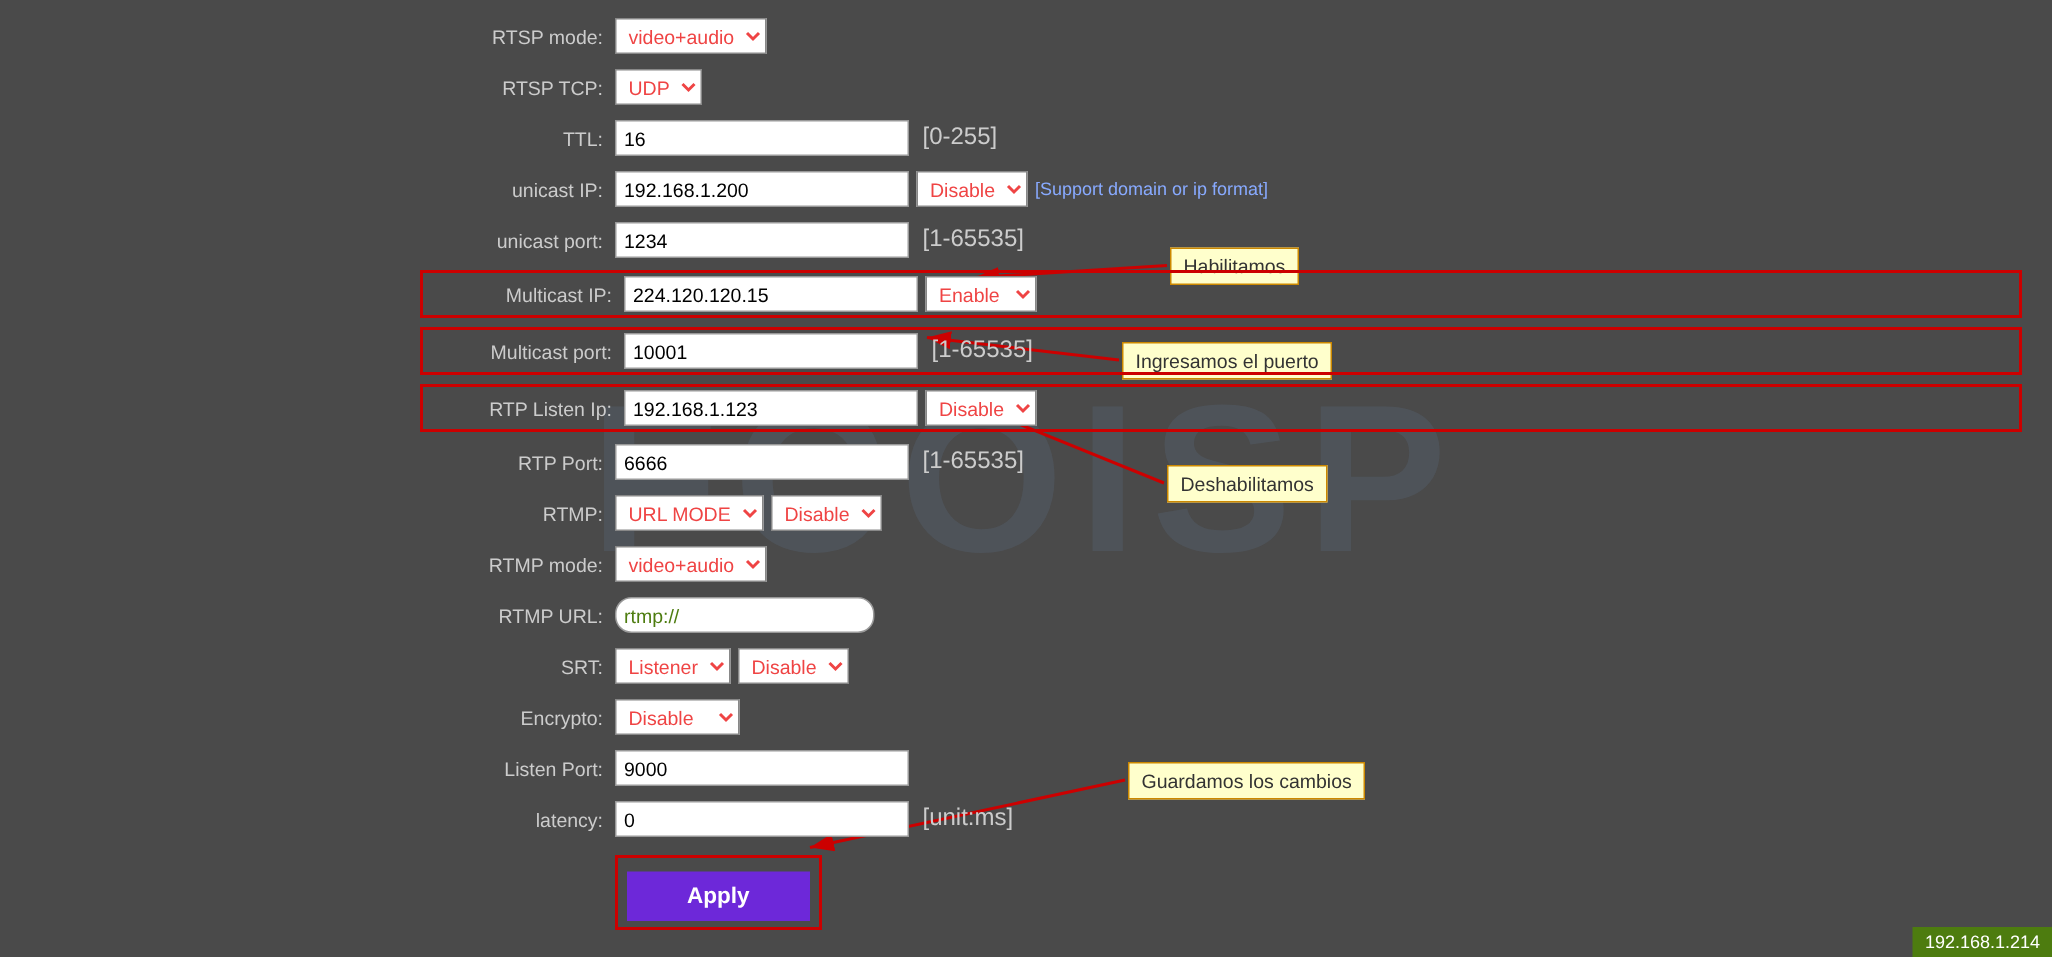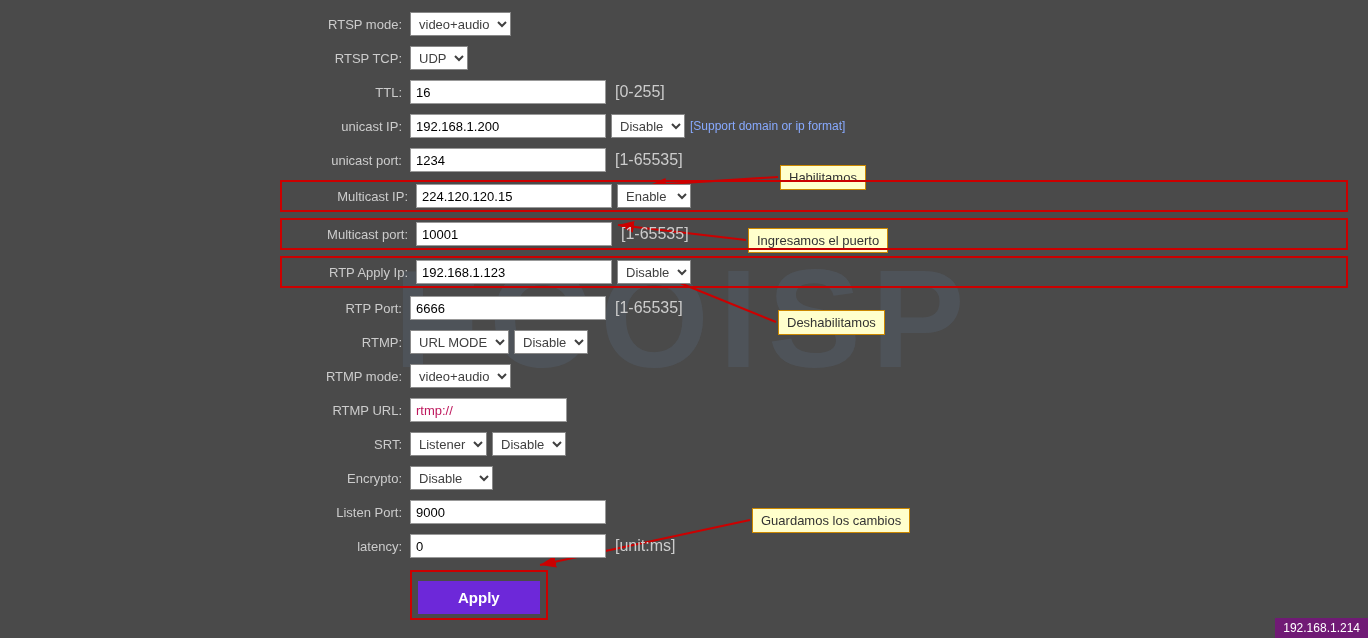--- a/index.html
+++ b/index.html
@@ -72,21 +72,21 @@
     input.input-medium {
       width: 196px;
     }
 
     select {
       background: #fff;
       border: 1px solid #888;
       padding: 2px 4px;
       font-size: 13px;
       height: 24px;
-      color: #404040;
+      color: #ef4444;
     }
 
     .hint-text {
       color: #ccc;
       font-size: 16px;
       margin-left: 4px;
     }
 
     .hint-link {
       color: #88aaff;
@@ -139,21 +139,21 @@
       display: inline-block;
       padding: 4px 6px;
       margin-top: 4px;
     }
 
     
     .ip-badge {
       position: absolute;
       bottom: 0;
       right: 0;
-      background: #701a75;
+      background: #4d7c0f;
       color: #fff;
       font-size: 12px;
       padding: 3px 8px;
       z-index: 10;
     }
   </style>
 </head>
 <body>
 
 <div class="watermark">
@@ -249,21 +249,21 @@
 
   <div class="highlight-row" style="display:flex; align-items:center;">
     <div class="form-label">Multicast port:</div>
     <div class="form-control-area">
       <input type="text" class="input-medium" value="10001" style="">
       <span class="hint-text">[1-65535]</span>
     </div>
   </div>
 
   <div class="highlight-row" style="display:flex; align-items:center;">
-    <div class="form-label">RTP Apply Ip:</div>
+    <div class="form-label">RTP Listen Ip:</div>
     <div class="form-control-area">
       <input type="text" class="input-medium" value="192.168.1.123" style="">
       <select>
         <option>Disable</option>
         <option>Enable</option>
       </select>
     </div>
   </div>
 
   <div class="form-row">
@@ -295,21 +295,21 @@
         <option>video+audio</option>
         <option>video</option>
         <option>audio</option>
       </select>
     </div>
   </div>
 
   <div class="form-row">
     <div class="form-label">RTMP URL:</div>
     <div class="form-control-area">
-      <input type="text" value="rtmp://" style="width: 157px; color: #be185d;">
+      <input type="text" value="rtmp://" style="width: 173px; color: #4d7c0f; border-radius: 11px;">
     </div>
   </div>
 
   <div class="form-row">
     <div class="form-label">SRT:</div>
     <div class="form-control-area">
       <select>
         <option>Listener</option>
         <option>Caller</option>
       </select>

